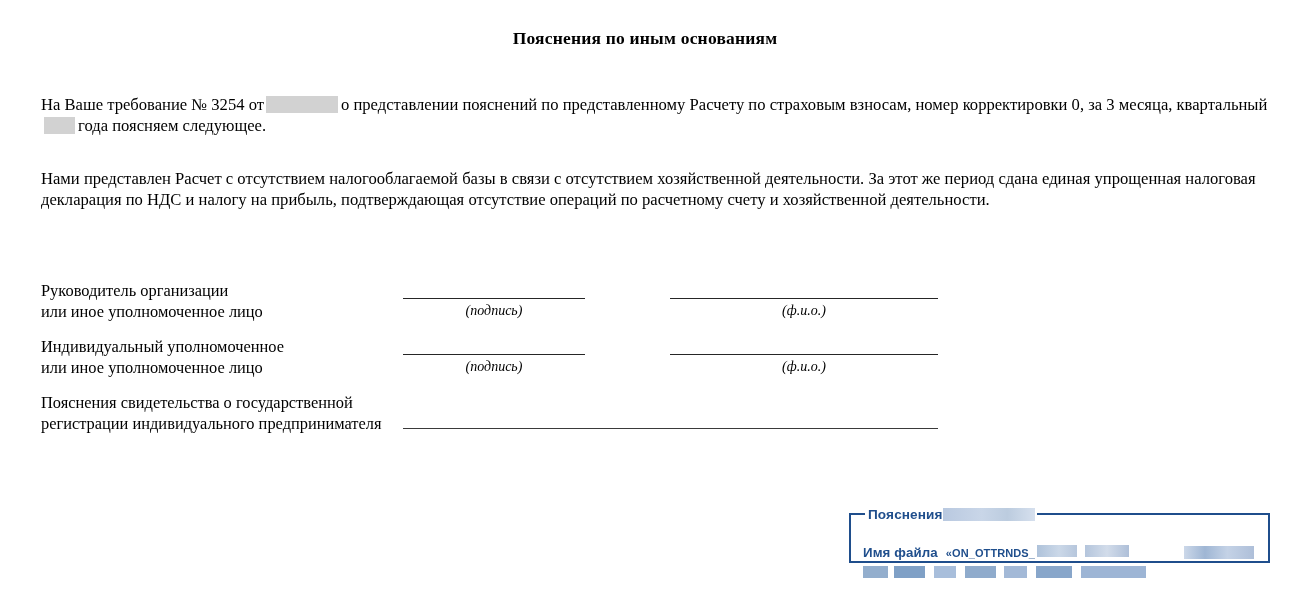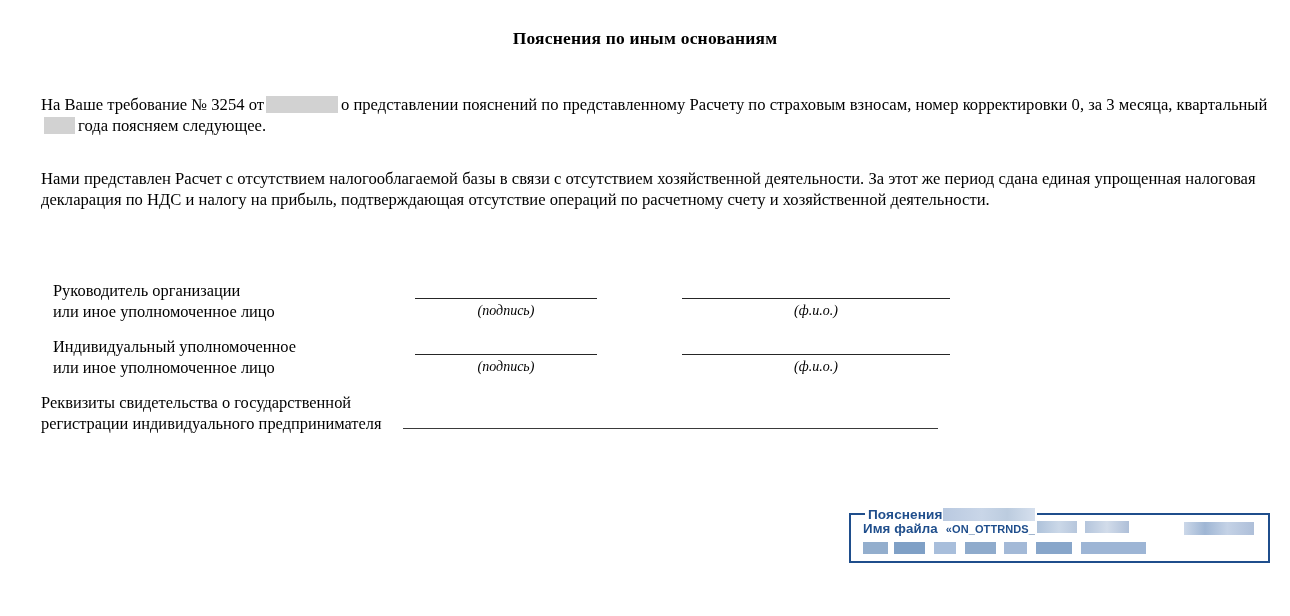--- a/index.html
+++ b/index.html
@@ -58,21 +58,20 @@
   }
   .redact-date { width: 72px; margin: 0 3px 0 2px; }
   .redact-year { width: 31px; margin: 0 3px 0 3px; }
 
   
   .sig-block {
     position: absolute;
     left: 41px;
     top: 280px;
     width: 1000px;
-    margin-left: 12px;
   }
   .sig-row {
     position: relative;
     height: 47px;
   }
   .sig-row.row-2 { margin-top: 9px; }
 
   .sig-label {
     position: absolute;
     left: 0;
@@ -170,20 +169,21 @@
     left: 12px;
     top: 6px;
     right: 8px;
   }
   .file-line {
     display: flex;
     align-items: baseline;
     white-space: nowrap;
     position: relative;
     height: 17px;
+    margin-top: 24px;
   }
   .file-label {
     font-family: "Liberation Sans", "DejaVu Sans", sans-serif;
     font-size: 13.3px;
     font-weight: bold;
     color: #1f4e8c;
     letter-spacing: 0.1px;
   }
   .file-name {
     font-family: "Liberation Sans", "DejaVu Sans", sans-serif;
@@ -278,21 +278,21 @@
       <div class="sig-field fio">
         <div class="sig-rule"></div>
         <div class="sig-caption">(ф.и.о.)</div>
       </div>
     </div>
 
   </div>
 
   <div class="reg-block">
     <div class="reg-label">
-      <span class="l1">Реквизиты свидетельства о государственной</span>
+      <span class="l1">Пояснения свидетельства о государственной</span>
       <span class="l2">регистрации индивидуального предпринимателя</span>
     </div>
     <div class="reg-rule"></div>
   </div>
 
   <div class="sent-box">
     <div class="sent-legend">
       <span class="sent-legend-text">Пояснения</span>
       <span class="legend-redact"></span>
     </div>

